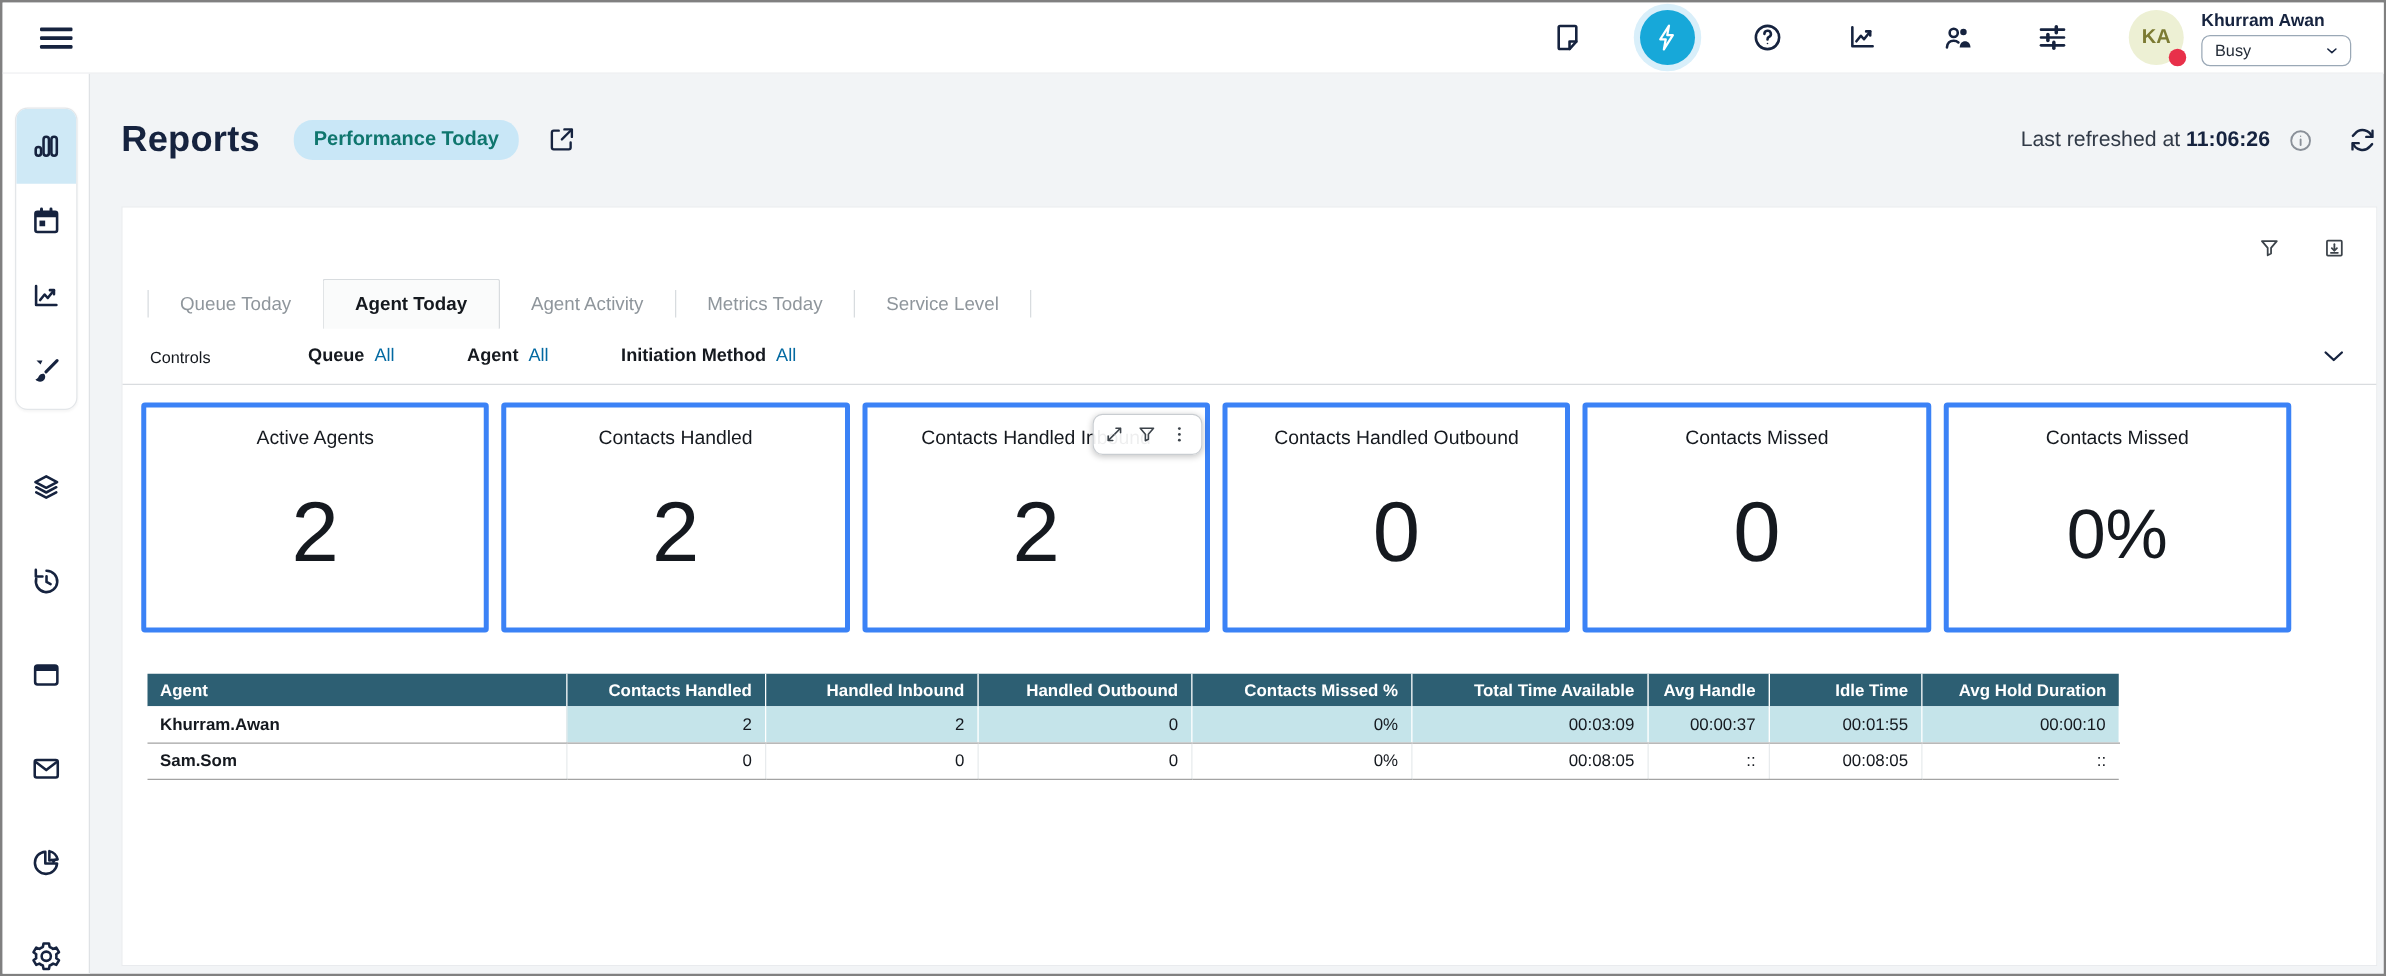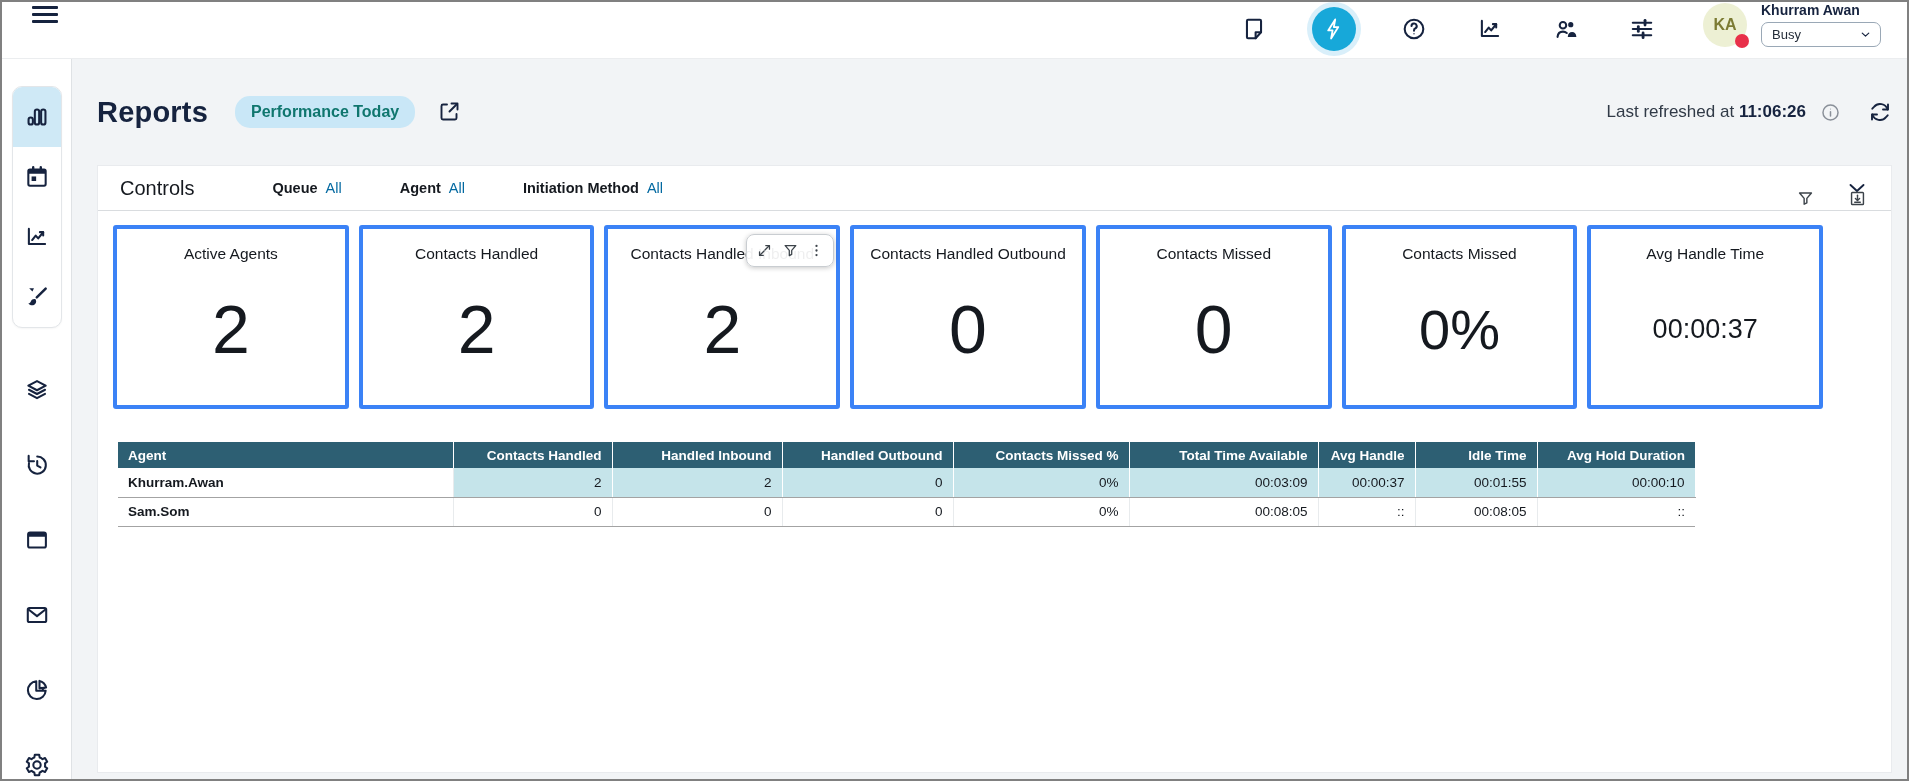--- a/index.html
+++ b/index.html
@@ -1,20 +1,20 @@
 <!DOCTYPE html>
 <html><head>
 <meta charset="utf-8">
 <style>
   * { margin:0; padding:0; box-sizing:border-box; }
   body { font-family:"Liberation Sans", sans-serif; background:#fff; }
   .screen { width:1909px; height:781px; border:2px solid #808080; background:#f2f4f6; display:flex; flex-direction:column; overflow:hidden; }
 
   
-  .topbar { height:57px; background:#fff; border-bottom:1px solid #ebedef; display:flex; align-items:flex-start; padding:0 26px 0 30px; flex:0 0 auto; }
+  .topbar { height:57px; background:#fff; border-bottom:1px solid #ebedef; display:flex; align-items:center; padding:0 26px 0 30px; flex:0 0 auto; }
   .hamburger { width:26px; cursor:pointer; }
   .hamburger span { display:block; height:3px; background:#16233f; margin:4px 0; border-radius:1px; }
   .top-icons { margin-left:auto; display:flex; align-items:center; gap:50px; }
   .tb-icon { width:26px; height:26px; display:flex; align-items:center; justify-content:center; cursor:pointer; }
   .tb-icon svg { width:26px; height:26px; }
   .halo { width:54px; height:54px; border-radius:50%; background:#d9effa; display:flex; align-items:center; justify-content:center; margin:0 -10px; }
   .bolt-circle { width:44px; height:44px; border-radius:50%; background:#17a8d9; display:flex; align-items:center; justify-content:center; }
   .user-block { display:flex; align-items:center; gap:14px; margin-left:48px; }
   .avatar { width:44px; height:44px; border-radius:50%; background:#edf0d4; color:#7c7b33; font-weight:700; font-size:16px; display:flex; align-items:center; justify-content:center; position:relative; }
   .status-dot { position:absolute; right:-2px; bottom:-1px; width:14px; height:14px; border-radius:50%; background:#e8304a; }
@@ -24,42 +24,42 @@
 
   
   .body { flex:1; display:flex; min-height:0; }
   .sidebar { width:70px; background:#fff; border-right:1px solid #dfe2e5; padding-top:27px; display:flex; flex-direction:column; align-items:center; flex:0 0 auto; }
   .sb-card { width:50px; border:1px solid #e3e6e9; border-radius:10px; overflow:hidden; background:#fff; box-shadow:0 1px 2px rgba(0,0,0,.04); }
   .sb-item { width:100%; height:60px; display:flex; align-items:center; justify-content:center; cursor:pointer; }
   .sb-item.active { background:#cfe9f6; }
   .sb-item svg, .sb-lower svg { width:26px; height:26px; }
   .sb-lower { margin-top:49px; display:flex; align-items:center; justify-content:center; width:50px; height:26px; cursor:pointer; }
 
-  .main { flex:1; display:flex; flex-direction:column; padding:0 15px 0 25px; min-width:0; }
+  .main { flex:1; display:flex; flex-direction:column; padding:0 5px 0 25px; min-width:0; }
   .page-header { height:106px; display:flex; align-items:center; flex:0 0 auto; }
   .page-title { font-size:29px; font-weight:700; color:#16233f; letter-spacing:.2px; }
   .badge { margin-left:27px; background:#c9e7f7; color:#0f766e; font-size:16px; font-weight:700; padding:7px 16px; border-radius:15px; }
   .ext-link { margin-left:22px; width:24px; height:24px; cursor:pointer; }
   .refresh-group { margin-left:auto; display:flex; align-items:center; gap:12px; }
   .refreshed-text { font-size:17px; color:#313a47; }
   .refreshed-text b { color:#16233f; }
   .icon-btn { width:24px; height:24px; display:flex; align-items:center; justify-content:center; cursor:pointer; }
 
   
   .panel { flex:1; background:#fff; border:1px solid #e9ebee; margin-bottom:6px; position:relative; min-height:0; }
   .panel-tools { position:absolute; top:20px; right:22px; display:flex; gap:28px; }
   .panel-tools .icon-btn svg { width:19px; height:19px; }
 
   .tabs { display:flex; align-items:stretch; margin:57px 0 0 20px; height:40px; }
   .tab { padding:0 25px; display:flex; align-items:center; font-size:15px; color:#8f969c; cursor:pointer; }
   .tab.active { background:#fafbfb; border:1px solid #d8dcdf; border-bottom:none; border-radius:2px 2px 0 0; font-weight:700; color:#15191f; }
   .tab-sep { width:1px; height:22px; background:#d8dcdf; align-self:center; }
 
   .controls-row { height:45px; display:flex; align-items:center; padding:0 22px; border-bottom:1px solid #d9dcdf; }
-  .controls-label { font-size:20px; color:#15191f; margin-right:78px; }
+  .controls-label { font-size:13px; color:#15191f; margin-right:78px; }
   .filter-pair { display:flex; align-items:baseline; margin-right:58px; cursor:pointer; }
   .filter-name { font-size:14.5px; font-weight:700; color:#15191f; }
   .filter-value { font-size:14.5px; color:#0369a1; margin-left:8px; }
   .controls-chevron { margin-left:auto; width:24px; height:24px; cursor:pointer; }
 
   .cards-row { display:flex; gap:10px; margin:14px 68px 0 15px; }
   .kpi-card { flex:1; height:184px; background:#fff; border:4px solid #3b82f6; border-radius:3px; display:flex; flex-direction:column; align-items:center; position:relative; }
   .kpi-title { margin-top:16px; font-size:15.5px; color:#15191f; white-space:nowrap; overflow:hidden; max-width:95%; }
   .kpi-value-wrap { flex:1; display:flex; align-items:center; justify-content:center; padding-bottom:10px; }
   .v-num { font-size:68px; color:#15191f; }
@@ -278,20 +278,31 @@
           <div class="icon-btn">
             <svg class="gy" viewBox="0 0 24 24">
                 <rect x="4.5" y="4.5" width="15" height="15" rx="1"></rect>
                 <path d="M12 8v6.3"></path>
                 <path d="M9.4 12 12 14.6 14.6 12"></path>
                 <path d="M8.5 16.7h7"></path>
               </svg>
           </div>
         </div>
 
+        <div class="tabs">
+          <div class="tab-sep"></div>
+          <div class="tab">Queue Today</div>
+          <div class="tab active">Agent Today</div>
+          <div class="tab">Agent Activity</div>
+          <div class="tab-sep"></div>
+          <div class="tab">Metrics Today</div>
+          <div class="tab-sep"></div>
+          <div class="tab">Service Level</div>
+          <div class="tab-sep"></div>
+        </div>
 
         <div class="controls-row">
           <div class="controls-label">Controls</div>
           <div class="filter-pair">
             <span class="filter-name">Queue</span>
             <span class="filter-value">All</span>
           </div>
           <div class="filter-pair">
             <span class="filter-name">Agent</span>
             <span class="filter-value">All</span>
@@ -357,26 +368,20 @@
           <div class="kpi-card">
             <div class="kpi-title">Contacts Missed</div>
             <div class="kpi-value-wrap">
                 <span class="v-num">0</span>
               </div>
           </div>
           <div class="kpi-card">
             <div class="kpi-title">Contacts Missed</div>
             <div class="kpi-value-wrap">
                 <span class="v-pct">0%</span>
-              </div>
-          </div>
-          <div class="kpi-card">
-            <div class="kpi-title">Avg Handle Time</div>
-            <div class="kpi-value-wrap">
-                <span class="v-time">00:00:37</span>
               </div>
           </div>
         </div>
 
         <table class="report">
           <colgroup>
             <col style="width:335px">
               <col style="width:159px">
               <col style="width:170px">
               <col style="width:171px">

